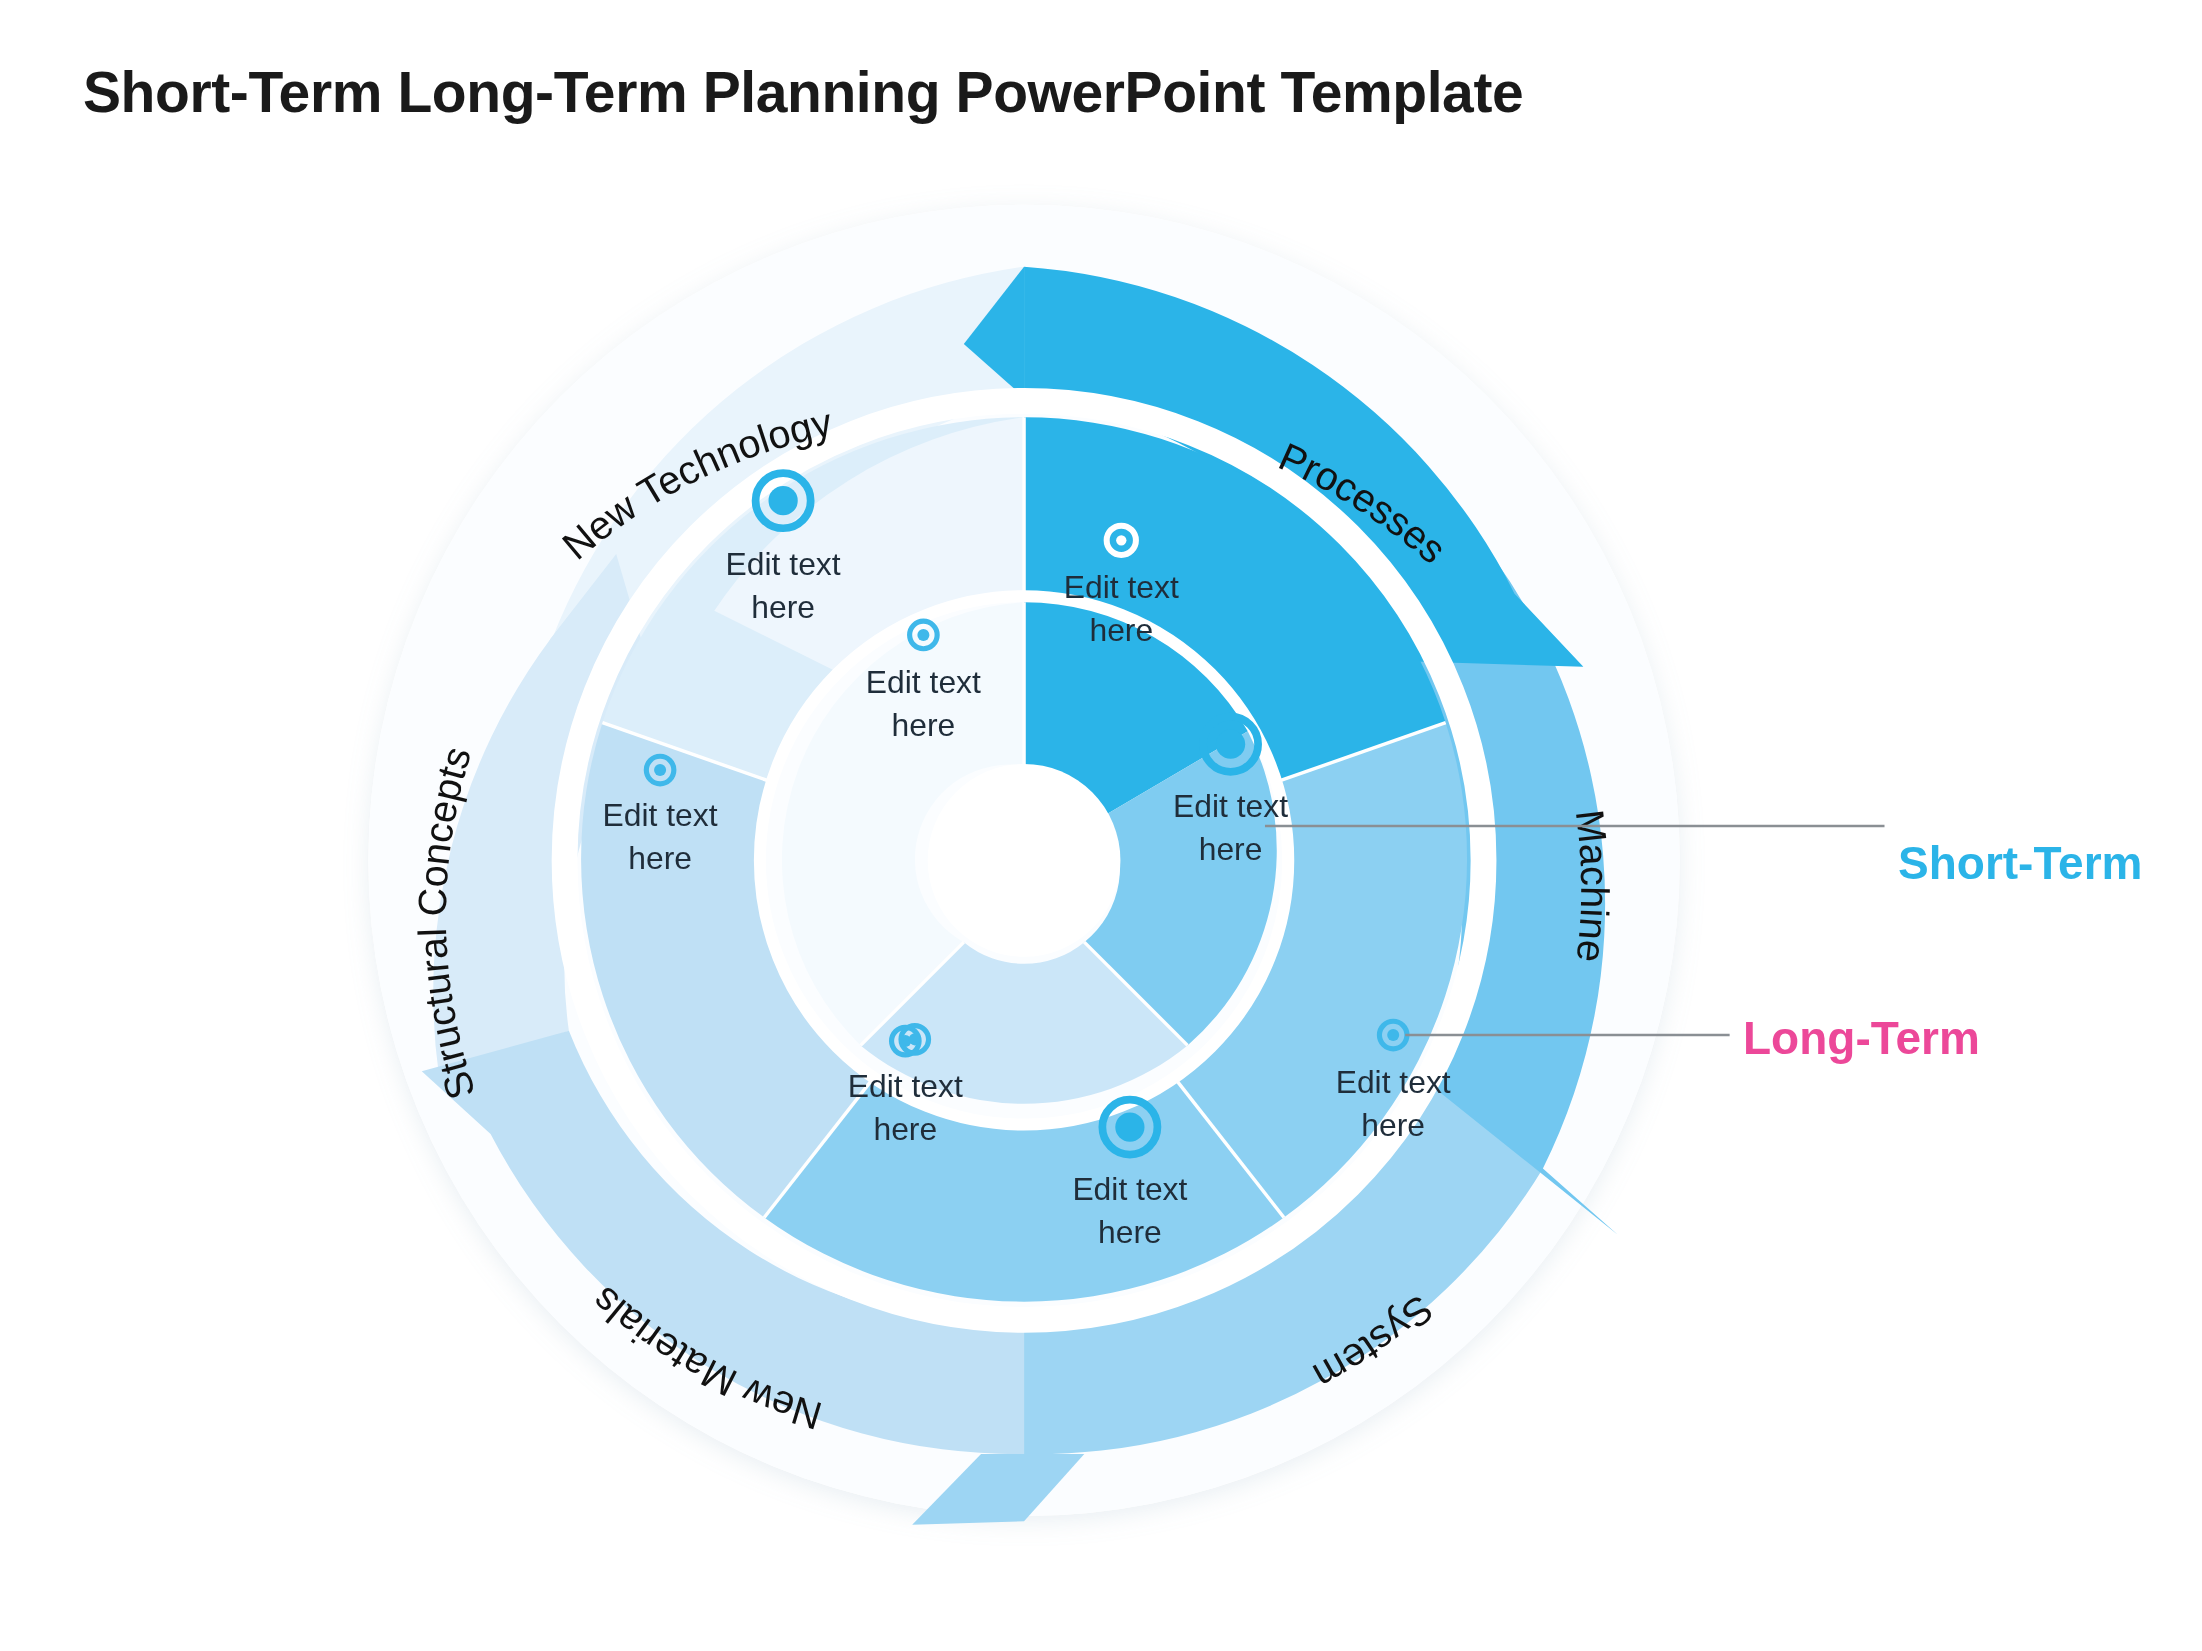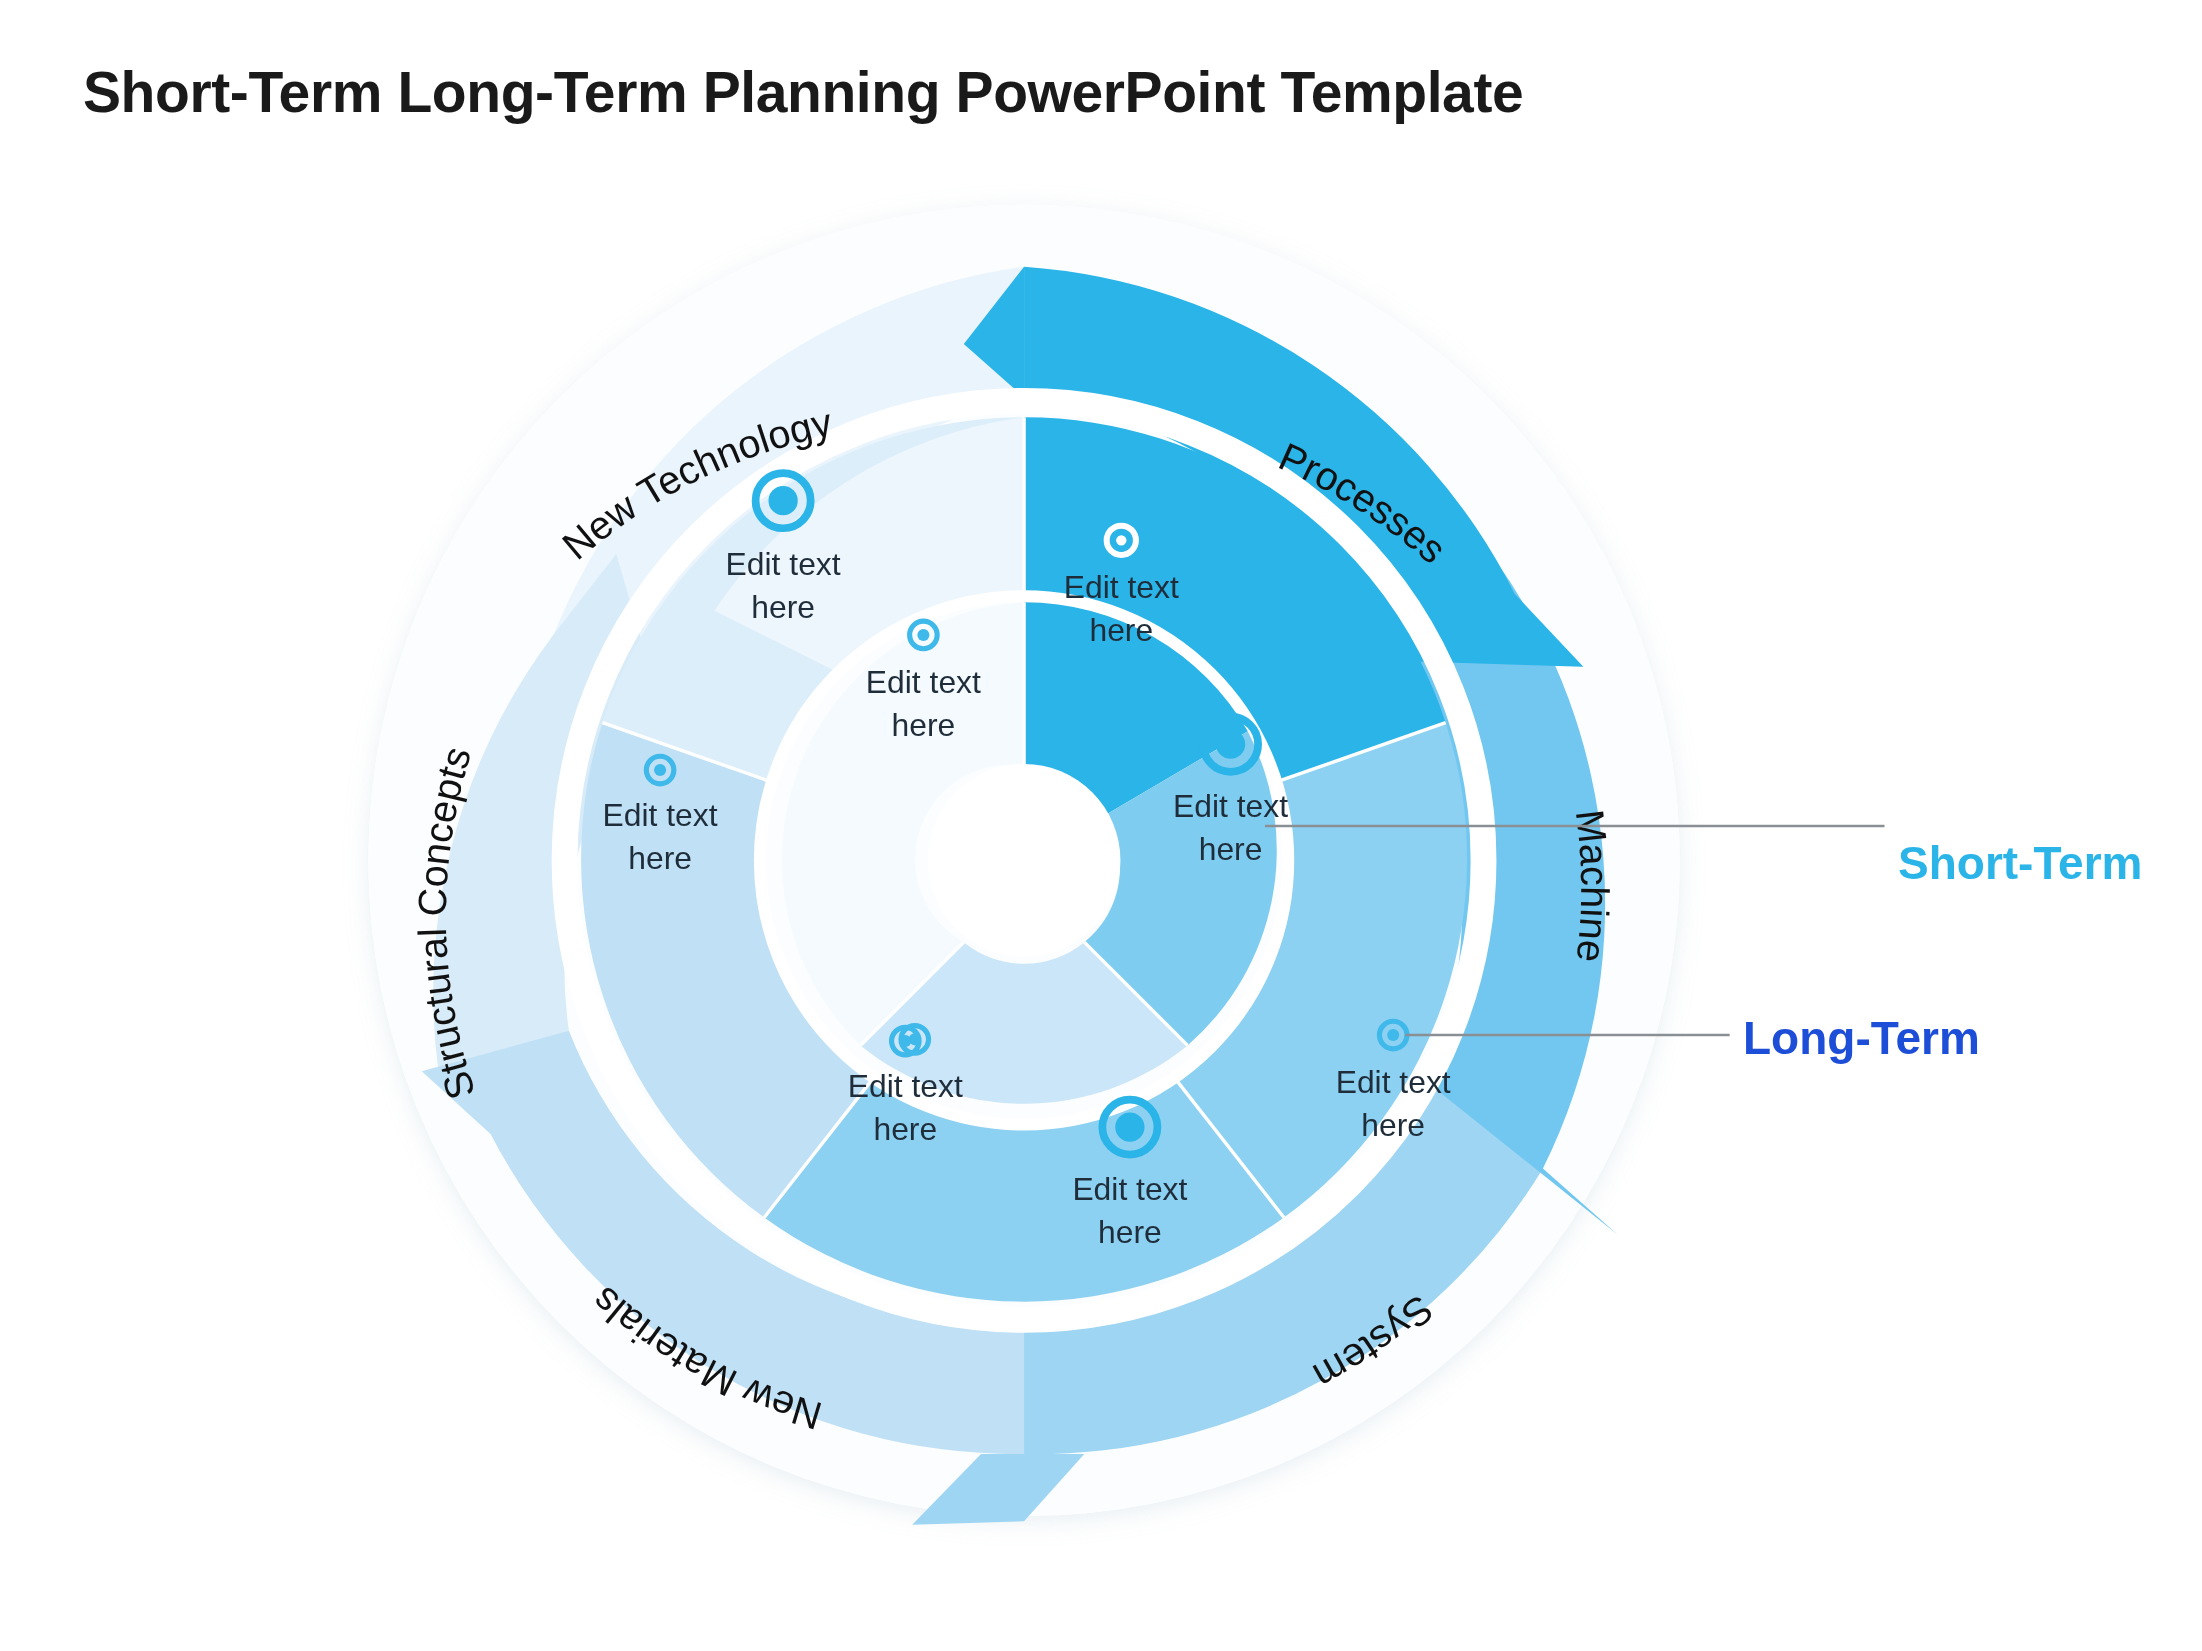--- a/index.html
+++ b/index.html
@@ -284,16 +284,16 @@
 
     </svg>
   </div>
 
   <div style="position:absolute; left:1898px; top:836px;
               font-family:'Liberation Sans', sans-serif; font-weight:bold;
               font-size:46px; color:#2BB4E8; white-space:nowrap;">Short-Term</div>
 
   <div style="position:absolute; left:1743px; top:1011px;
               font-family:'Liberation Sans', sans-serif; font-weight:bold;
-              font-size:46px; color:#1d4ed8; white-space:nowrap;">Long-Term</div>
+              font-size:46px; color:#ec4899; white-space:nowrap;">Long-Term</div>
 
 </div>
 
 
 </body></html>

